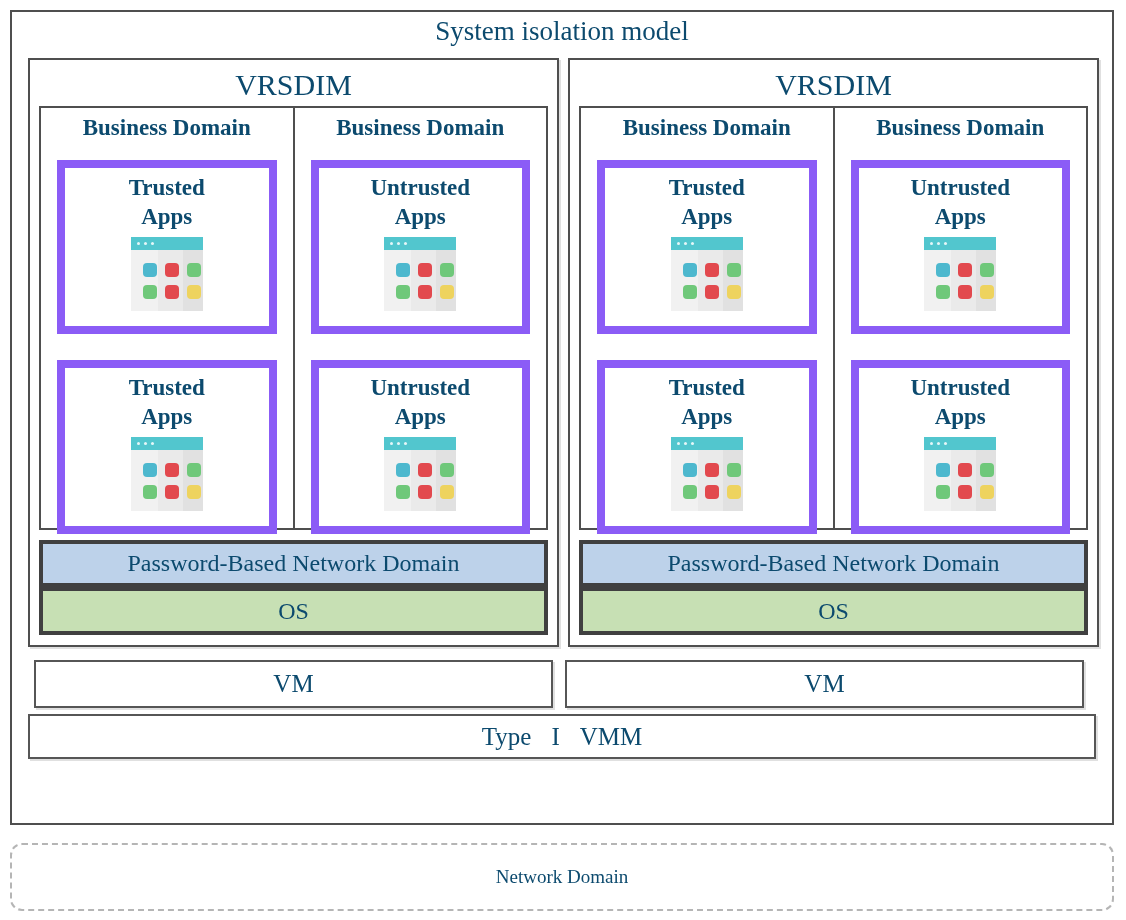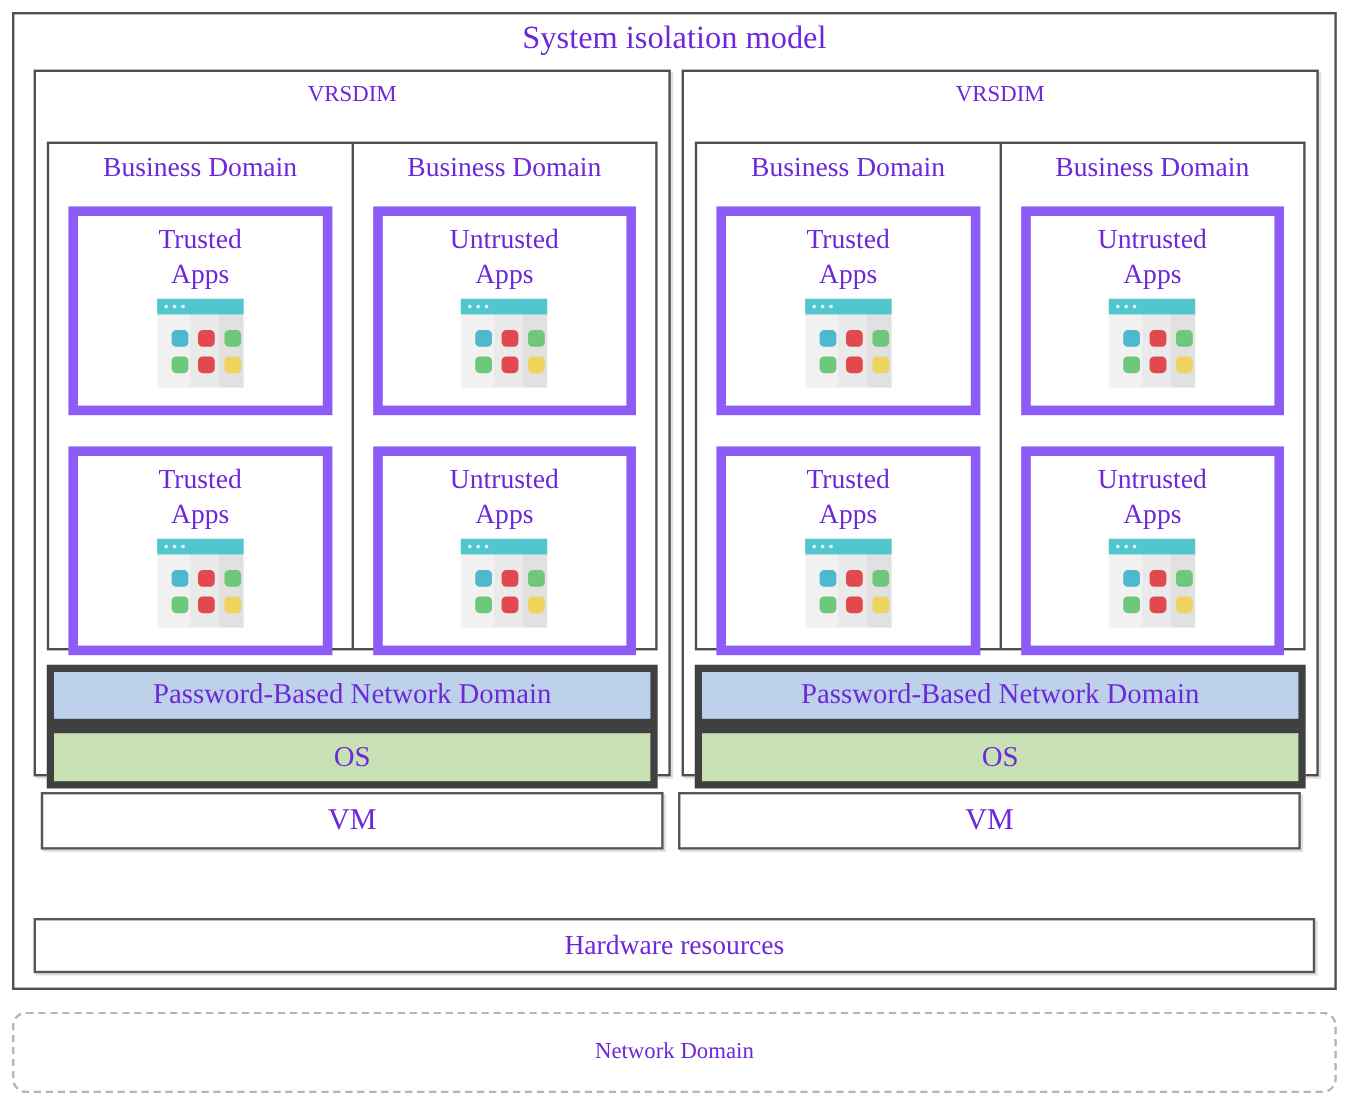--- a/index.html
+++ b/index.html
@@ -1,34 +1,34 @@
 <!DOCTYPE html>
 <html style="--network-bar-fill: #bdd2ea; --os-bar-fill: #c7e0b4; --icon-header: #52c6ce; --tile-cyan: #4db8ce; --tile-red: #e2494e; --tile-green: #6fc87a; --tile-yellow: #eed35e;"><head>
 <meta charset="utf-8">
 <style>
   html,body { margin:0; padding:0; background:#ffffff; }
   .canvas {
     position:relative; width:1126px; height:920px; background:#ffffff;
-    font-family:"Liberation Serif","DejaVu Serif",serif; color:#6d28d9;
+    font-family:"Liberation Serif","DejaVu Serif",serif; color:#0c4a6e;
   }
   
   .outer-box {
     position:absolute; left:10px; top:10px; width:1100px; height:811px;
     border:2px solid #4f4f4f; background:#fff;
   }
   .title { position:absolute; top:4px; left:0; right:0; text-align:center; font-size:27px; }
 
   
   .vrsdim { position:absolute; top:46px; width:527px; height:585px;
     border:2px solid #4f4f4f; box-shadow:2px 2px 0 rgba(0,0,0,0.12); background:#fff; }
   .vrsdim.left { left:16px; }
   .vrsdim.right { left:556px; }
-  .vrsdim-label { text-align:center; font-size:19px; padding-top:8px; height:38px; }
+  .vrsdim-label { text-align:center; font-size:30px; padding-top:8px; height:38px; }
 
-  .bd-container { margin:12px 9px; height:420px; border:2px solid #4f4f4f; display:flex; }
+  .bd-container { margin:0 9px; height:420px; border:2px solid #4f4f4f; display:flex;font-weight:bold; }
   .bd { flex:1; min-width:0; }
   .bd.first { border-right:2px solid #4f4f4f; }
   .bd-label { text-align:center; font-size:23px; padding-top:7px; height:37px; }
   .app-box { margin:8px 16px 0; height:158px; border:8px solid #8b5cf6; text-align:center; }
   .app-box.second { margin-top:26px; }
   .app-line { font-size:23px; line-height:1.28; }
   .app-line.first { padding-top:5px; }
 
   
   .app-icon { position:relative; width:72px; height:74px; margin:5px auto 0;
@@ -39,21 +39,21 @@
     box-shadow:7px 0 0 rgba(255,255,255,.85),14px 0 0 rgba(255,255,255,.85); }
   .tile-grid { position:absolute; left:12px; top:26px; width:14px; height:14px; border-radius:4px;
     background:var(--tile-cyan,#4db8ce);
     box-shadow:22px 0 0 var(--tile-red,#e2494e),
                44px 0 0 var(--tile-green,#6fc87a),
                0 22px 0 var(--tile-green,#6fc87a),
                22px 22px 0 var(--tile-red,#e2494e),
                44px 22px 0 var(--tile-yellow,#eed35e); }
 
   
-  .bar { margin:0 9px; border:6px solid #404040; text-align:center; font-size:24px; }
+  .bar { margin:0 9px; border:4px solid #404040; text-align:center; font-size:24px; }
   .net-bar { margin-top:10px; height:39px; line-height:39px; background:var(--network-bar-fill,#bdd2ea); }
   .os-bar  { margin-top:0;  height:40px; line-height:40px; background:var(--os-bar-fill,#c7e0b4); }
 
   
   .vm-row { position:absolute; left:22px; right:28px; top:648px; height:48px; display:flex; gap:12px; }
   .vm-box { flex:1; border:2px solid #565656; box-shadow:2px 2px 0 rgba(0,0,0,0.12);
     display:flex; align-items:center; justify-content:center; font-size:25px; background:#fff; }
   .wide-box { position:absolute; left:16px; right:16px; border:2px solid #565656;
     box-shadow:2px 2px 0 rgba(0,0,0,0.12); display:flex; align-items:center; justify-content:center;
     background:#fff; }
@@ -163,19 +163,19 @@
       </div>
       <div class="bar net-bar">Password-Based Network Domain</div>
       <div class="bar os-bar">OS</div>
     </div>
 
     <div class="vm-row">
       <div class="vm-box">VM</div>
       <div class="vm-box">VM</div>
     </div>
 
+    <div class="wide-box vmm-box">Type I VMM</div>
 
-    <div class="wide-box hw-box">Hardware resources</div>
   </div>
 
   <div class="network-domain">Network Domain</div>
 
 </div>
 
 </body></html>

